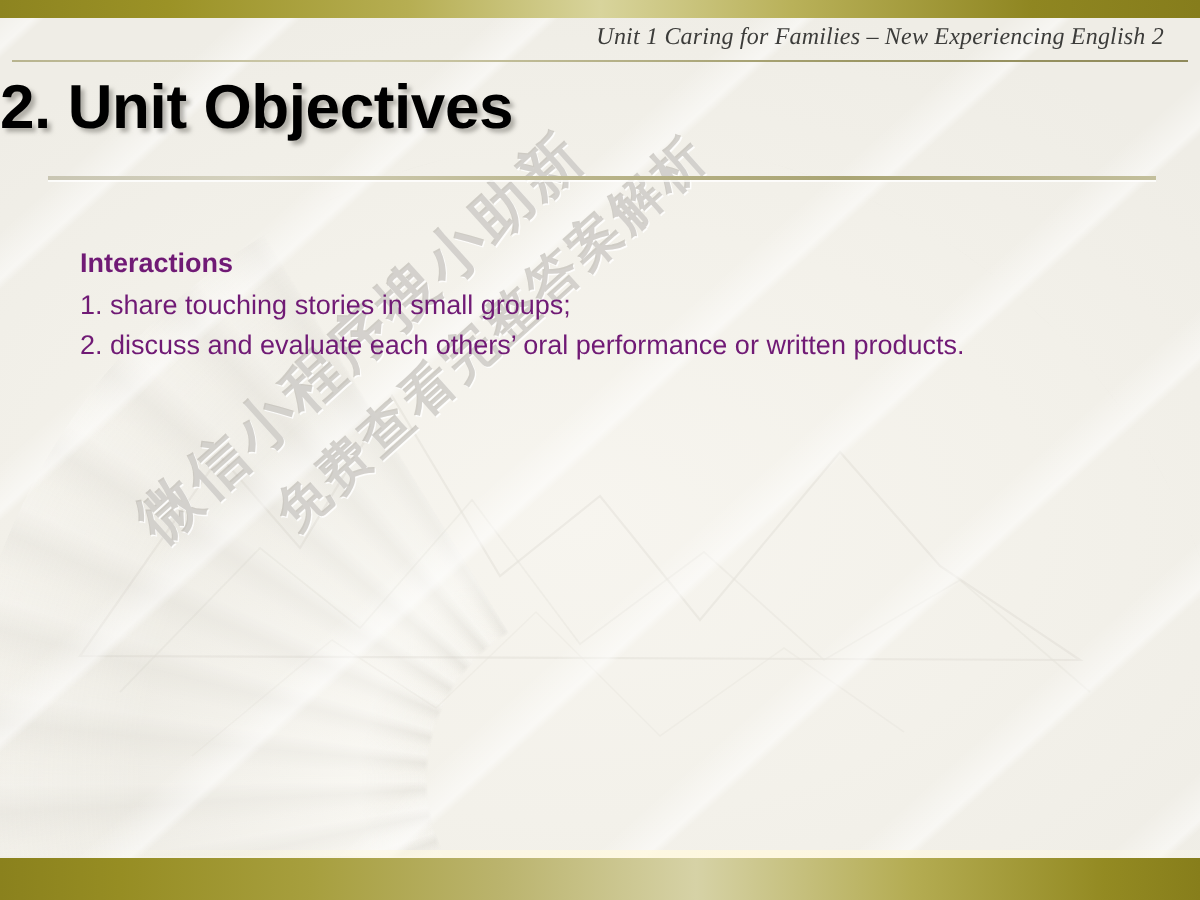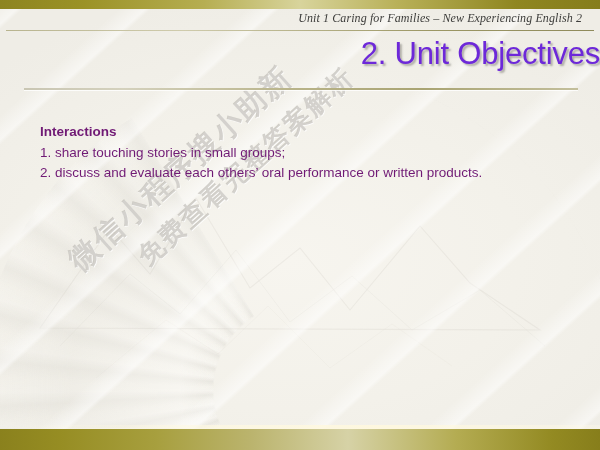--- a/index.html
+++ b/index.html
@@ -217,25 +217,25 @@
       #9c9764 72%,
       #8f8a5b 100%);
   }
 
   
   .title {
     position: absolute;
     left: 0;
     right: 0;
     top: 36px;
-    text-align: right;
+    text-align: left;
     z-index: 7;
     font-size: 31px;
-    font-weight: normal;
-    color: #6d28d9;
+    font-weight: bold;
+    color: #000000;
     letter-spacing: -0.2px;
     text-shadow: 2px 2px 2px rgba(120,118,112,0.55);
   }
 
   
   .title-rule {
     position: absolute;
     left: 24px;
     right: 22px;
     top: 88px;

